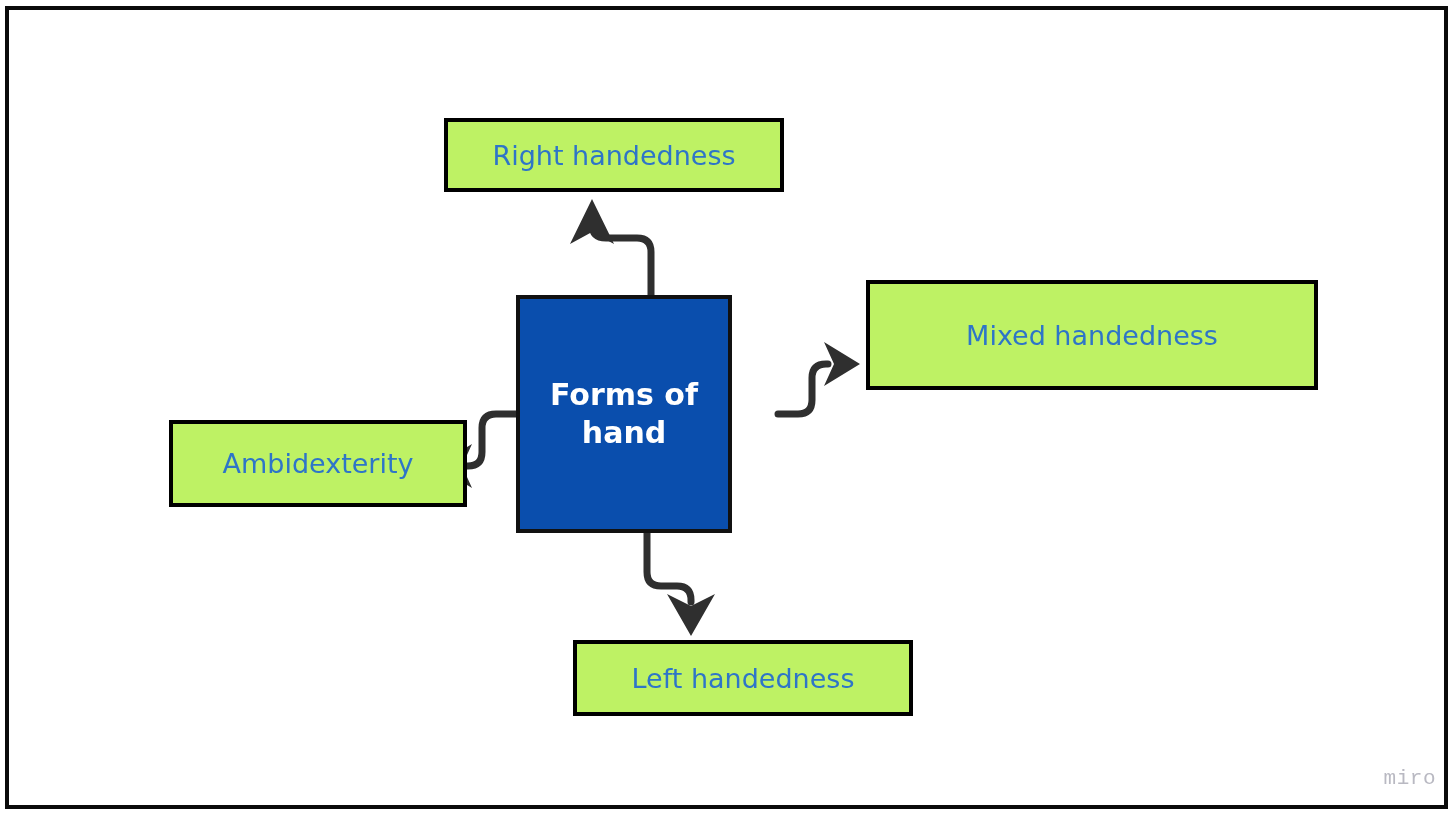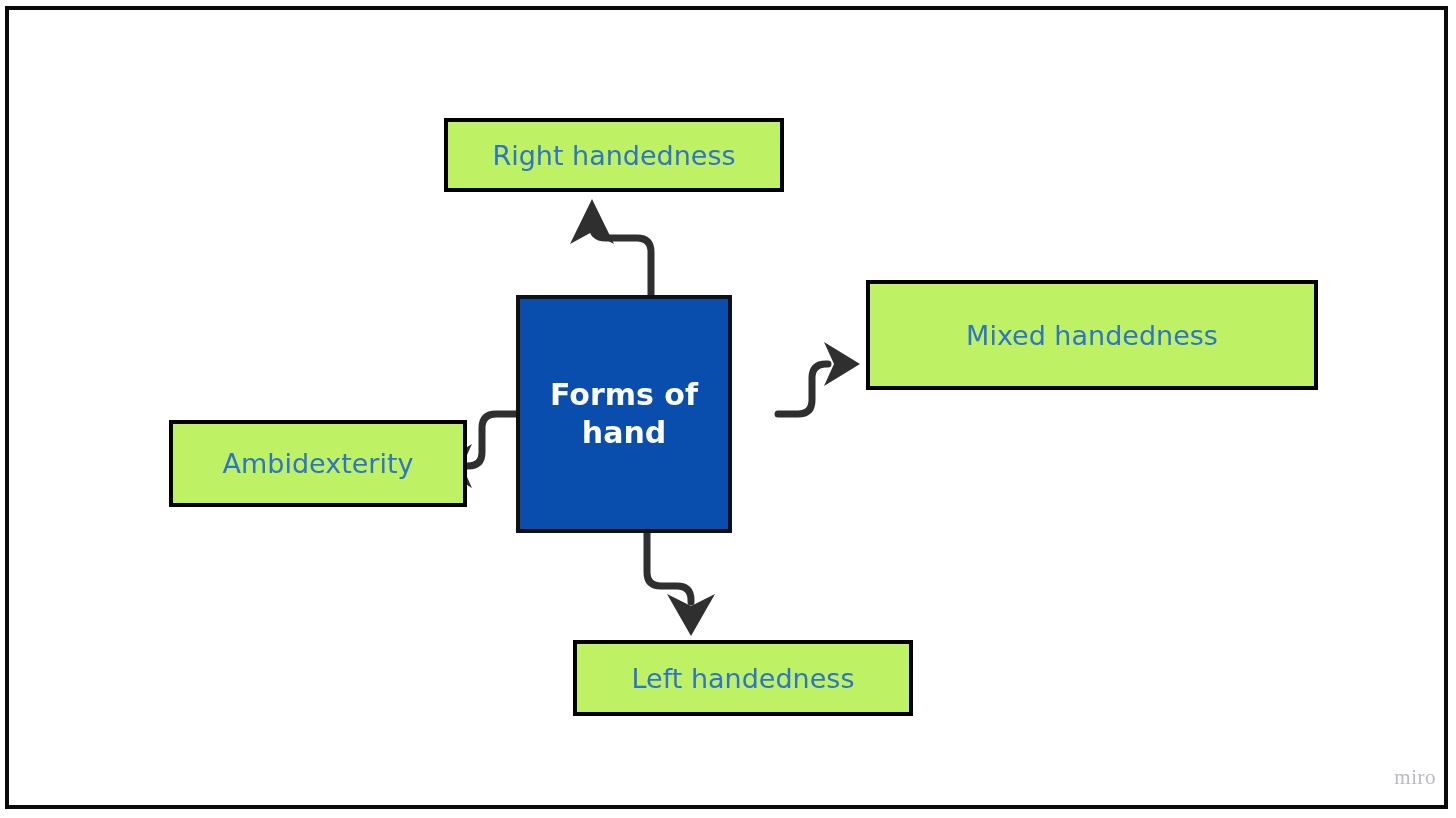--- a/index.html
+++ b/index.html
@@ -63,21 +63,21 @@
   #node-center  { left: 516px; top: 295px;  width: 216px; height: 238px; font-size: 30px; }
   #node-center .center-label { padding: 0 10px; }
 
   #watermark {
     position: absolute;
     right: 20px;
     bottom: 28px;
     color: #b9b9c2;
     font-size: 21px;
     letter-spacing: 0.5px;
-    font-family: Liberation Serif, serif;
+    font-family: Liberation Mono, monospace;
   }
 </style>
 </head>
 <body>
 
 <div id="canvas">
 
   <div id="frame"></div>
 
   <svg id="connectors" viewBox="0 0 1456 818" xmlns="http://www.w3.org/2000/svg">

